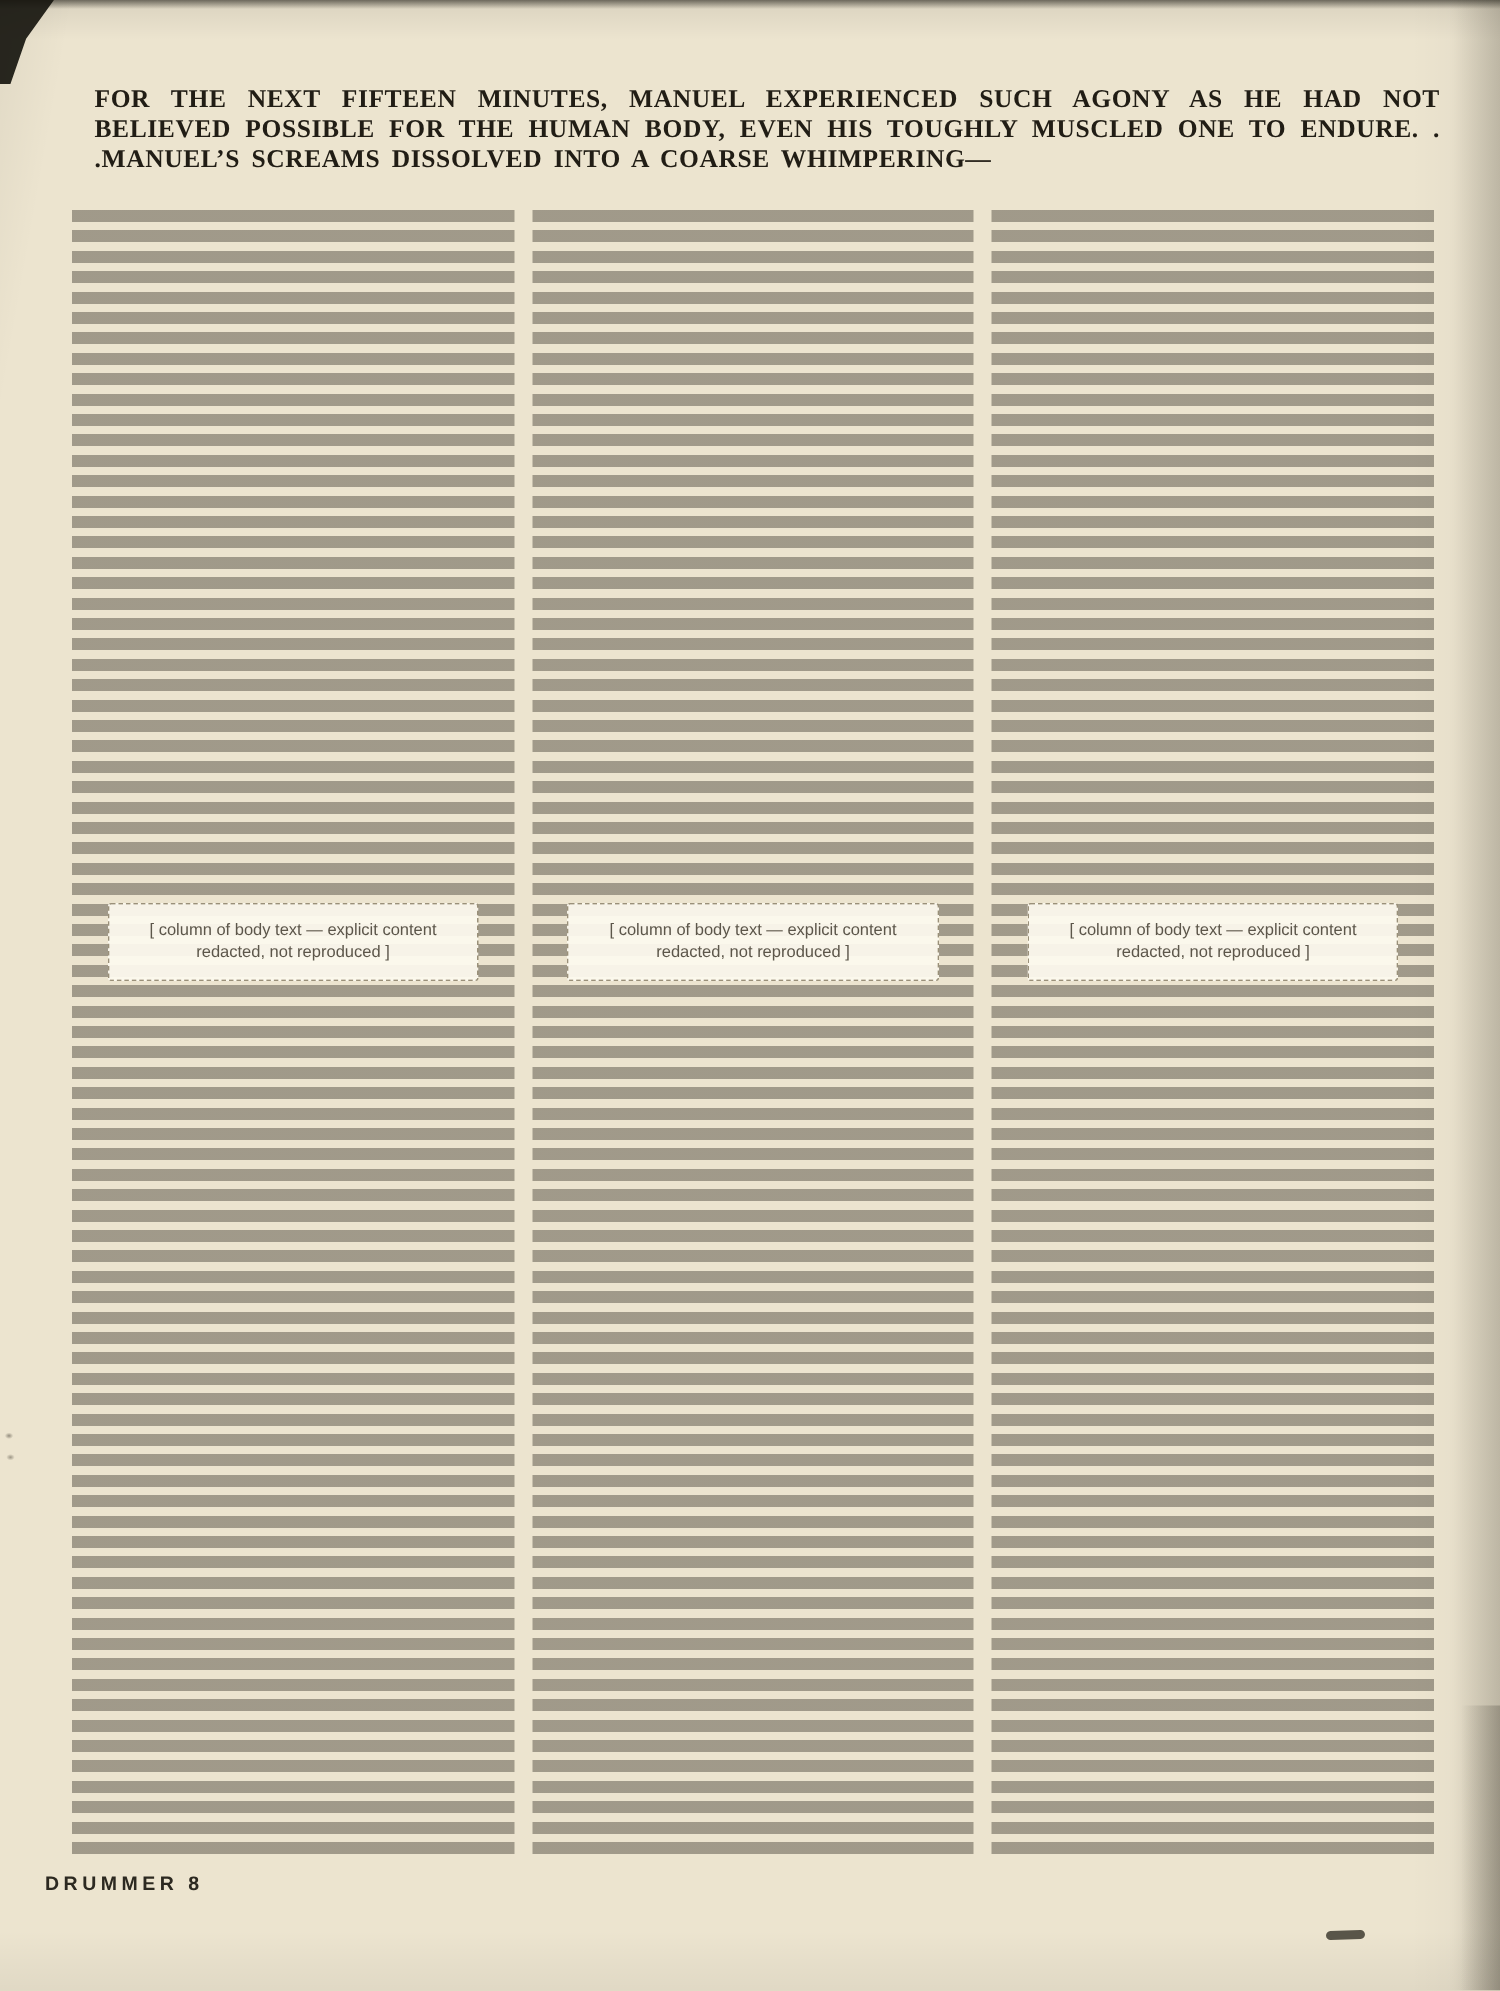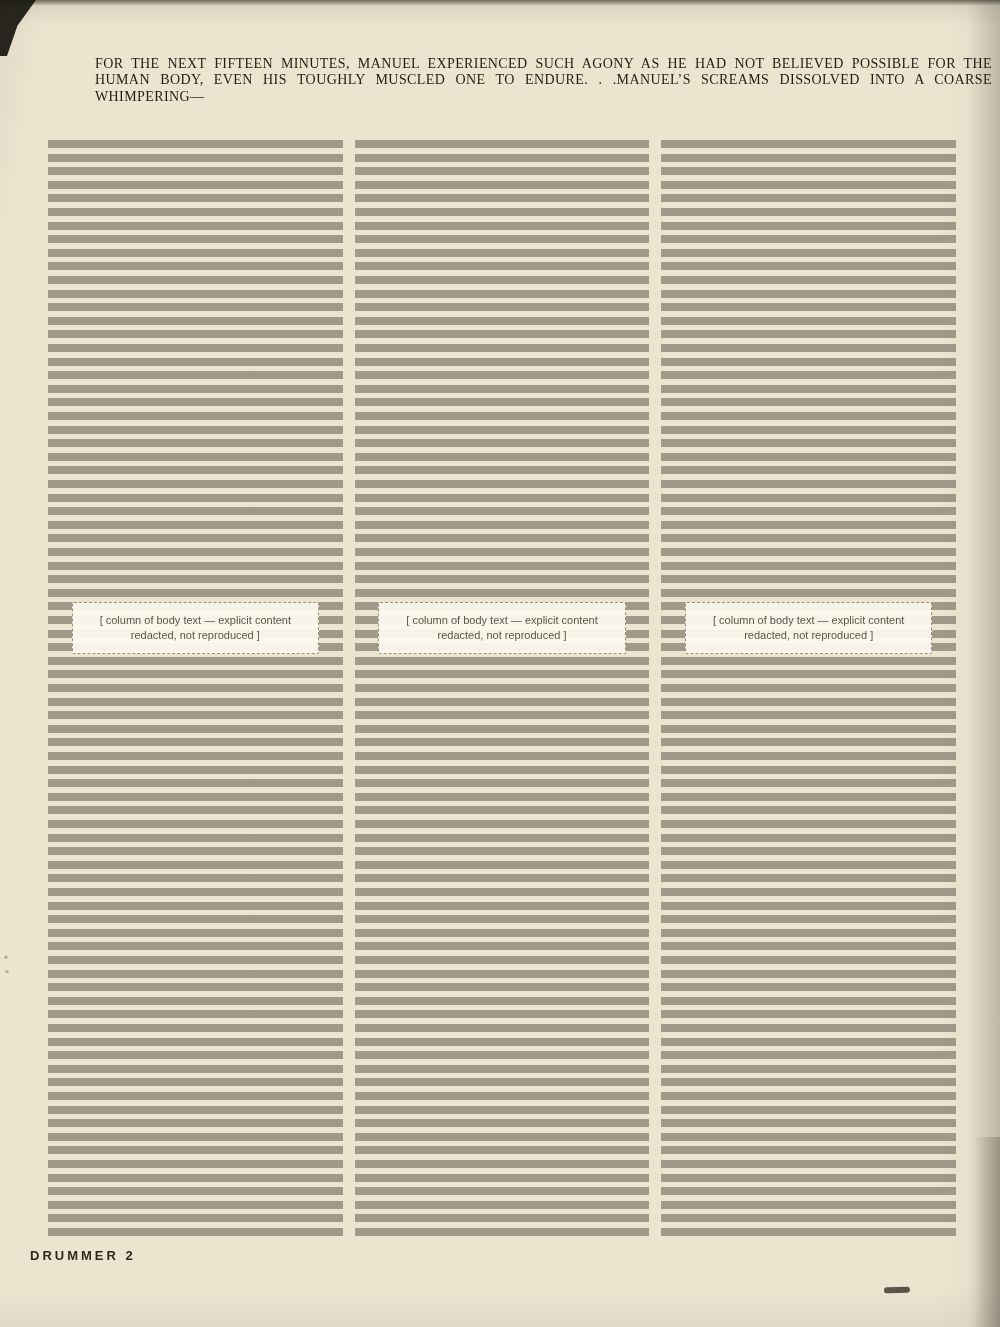--- a/index.html
+++ b/index.html
@@ -42,26 +42,25 @@
   .margin-smudge{
     position:absolute;left:2px;top:952px;width:10px;height:26px;
     background:
       radial-gradient(4px 3px at 40% 20%, rgba(60,55,45,.5), rgba(60,55,45,0) 70%),
       radial-gradient(4px 3px at 50% 75%, rgba(60,55,45,.45), rgba(60,55,45,0) 70%);
   }
   
   .headline{
     position:absolute;left:63px;top:56px;width:897px;
     font-family:"Liberation Serif", serif;
-    font-weight:400;
-    font-size:14px;line-height:1.17;
+    font-weight:700;
+    font-size:17px;line-height:1.17;
     letter-spacing:.4px;word-spacing:3px;
     color:#211d15;
     text-align:justify;
-    margin-left:32px;
   }
   
   .columns{
     position:absolute;left:48px;top:140px;width:908px;height:1100px;
     display:flex;gap:12px;
   }
   .col{
     position:relative;flex:1 1 0;
     
     background:repeating-linear-gradient(
@@ -105,15 +104,15 @@
       <div class="redaction-note">[ column of body text — explicit content redacted, not reproduced ]</div>
     </div>
     <div class="col">
       <div class="redaction-note">[ column of body text — explicit content redacted, not reproduced ]</div>
     </div>
     <div class="col">
       <div class="redaction-note">[ column of body text — explicit content redacted, not reproduced ]</div>
     </div>
   </div>
 
-  <div class="folio">DRUMMER 2</div>
+  <div class="folio">DRUMMER 8</div>
 
 </div>
 
 </body></html>

